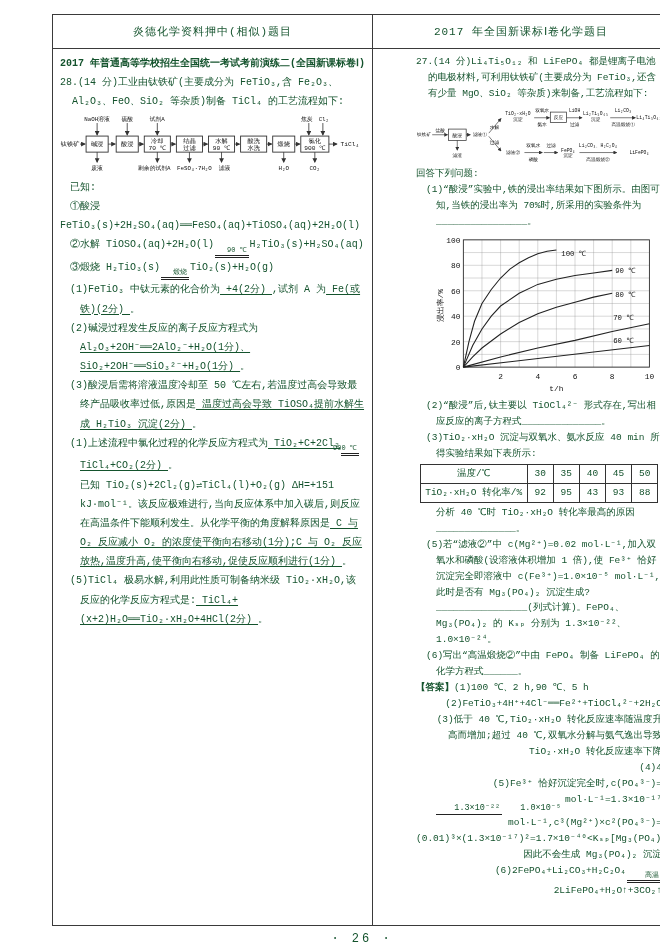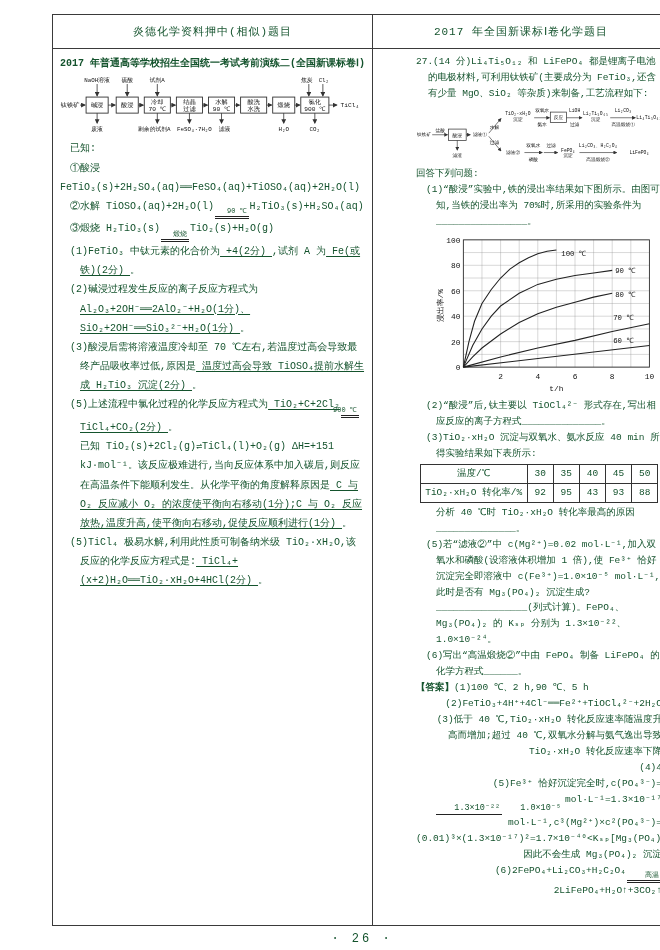--- a/index.html
+++ b/index.html
@@ -57,20 +57,21 @@
 
     <div class="hdr">
       <div class="hcell hL">炎德化学资料押中(相似)题目</div>
       <div class="hcell hR">2017 年全国新课标Ⅰ卷化学题目</div>
     </div>
 
     <div class="cols">
 
       <div class="col colL">
         <p class="b">2017 年普通高等学校招生全国统一考试考前演练二(全国新课标卷Ⅰ)</p>
+        <p class="q28">28.(14 分)工业由钛铁矿(主要成分为 FeTiO₃,含 Fe₂O₃、Al₂O₃、FeO、SiO₂ 等杂质)制备 TiCl₄ 的工艺流程如下:</p>
 
         <svg class="flow" viewBox="0 0 304 62">
           <defs>
             <marker id="ah1" markerWidth="6" markerHeight="6" refX="5" refY="3" orient="auto">
               <path d="M0,0L6,3L0,6z" fill="#333"></path>
             </marker>
           </defs>
 
           <line class="fl" x1="20" y1="30" x2="25" y2="30" marker-end="url(#ah1)"></line>
           <line class="fl" x1="48" y1="30" x2="55" y2="30" marker-end="url(#ah1)"></line>
@@ -140,22 +141,22 @@
               <span class="cl">90 ℃</span>
               <span class="ln"></span>
             </span><span>H₂TiO₃(s)+H₂SO₄(aq)</span></p>
         <p class="k"><span>③煅烧  H₂TiO₃(s)</span><span class="cond">
               <span class="cl">煅烧</span>
               <span class="ln"></span>
             </span><span>TiO₂(s)+H₂O(g)</span></p>
 
         <p class="sub"><span>(1)FeTiO₃ 中钛元素的化合价为</span><span class="u"> +4(2分) </span><span>,试剂 A 为</span><span class="u"> Fe(或铁)(2分) </span><span>。</span></p>
         <p class="sub"><span>(2)碱浸过程发生反应的离子反应方程式为</span><span class="u"> Al₂O₃+2OH⁻══2AlO₂⁻+H₂O(1分)、SiO₂+2OH⁻══SiO₃²⁻+H₂O(1分) </span><span>。</span></p>
-        <p class="sub"><span>(3)酸浸后需将溶液温度冷却至 70 ℃左右,若温度过高会导致最终产品吸收率过低,原因是</span><span class="u"> 温度过高会导致 TiOSO₄提前水解生成 H₂TiO₃ 沉淀(2分) </span><span>。</span></p>
-        <p class="sub"><span>(5)上述流程中氯化过程的化学反应方程式为</span><span class="u"><span> TiO₂+C+2Cl₂</span><span class="cond">
+        <p class="sub"><span>(3)酸浸后需将溶液温度冷却至 50 ℃左右,若温度过高会导致最终产品吸收率过低,原因是</span><span class="u"> 温度过高会导致 TiOSO₄提前水解生成 H₂TiO₃ 沉淀(2分) </span><span>。</span></p>
+        <p class="sub"><span>(1)上述流程中氯化过程的化学反应方程式为</span><span class="u"><span> TiO₂+C+2Cl₂</span><span class="cond">
                 <span class="cl">900 ℃</span>
                 <span class="ln"></span>
               </span><span>TiCl₄+CO₂(2分) </span></span><span>。</span></p>
         <p class="sub2"><span>已知 TiO₂(s)+2Cl₂(g)⇌TiCl₄(l)+O₂(g)  ΔH=+151 kJ·mol⁻¹。该反应极难进行,当向反应体系中加入碳后,则反应在高温条件下能顺利发生。从化学平衡的角度解释原因是</span><span class="u"> C 与 O₂ 反应减小 O₂ 的浓度使平衡向右移动(1分);C 与 O₂ 反应放热,温度升高,使平衡向右移动,促使反应顺利进行(1分) </span><span>。</span></p>
         <p class="sub"><span>(5)TiCl₄ 极易水解,利用此性质可制备纳米级 TiO₂·xH₂O,该反应的化学反应方程式是:</span><span class="u"> TiCl₄+(x+2)H₂O══TiO₂·xH₂O+4HCl(2分) </span><span>。</span></p>
       </div>
 
       <div class="col colR">
         <p class="q28">27.(14 分)Li₄Ti₅O₁₂ 和 LiFePO₄ 都是锂离子电池的电极材料,可利用钛铁矿(主要成分为 FeTiO₃,还含有少量 MgO、SiO₂ 等杂质)来制备,工艺流程如下:</p>
 

